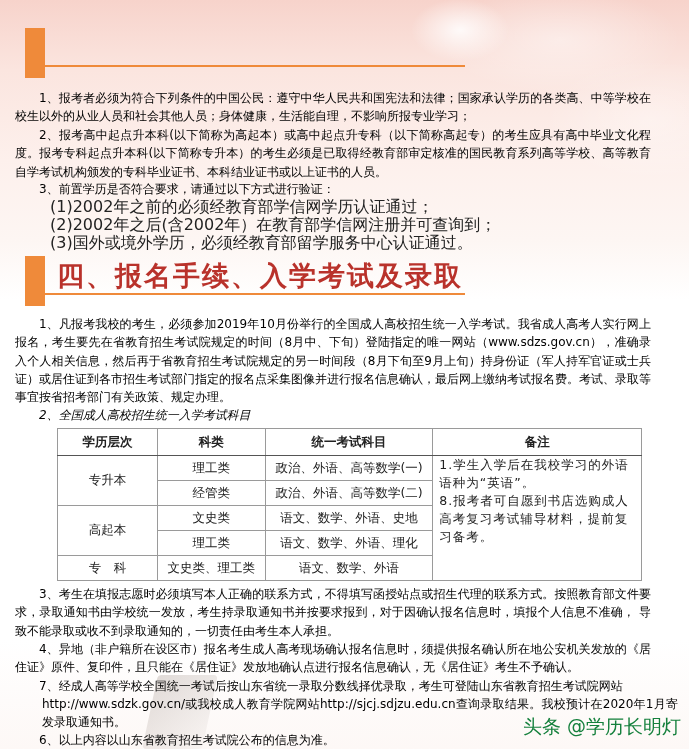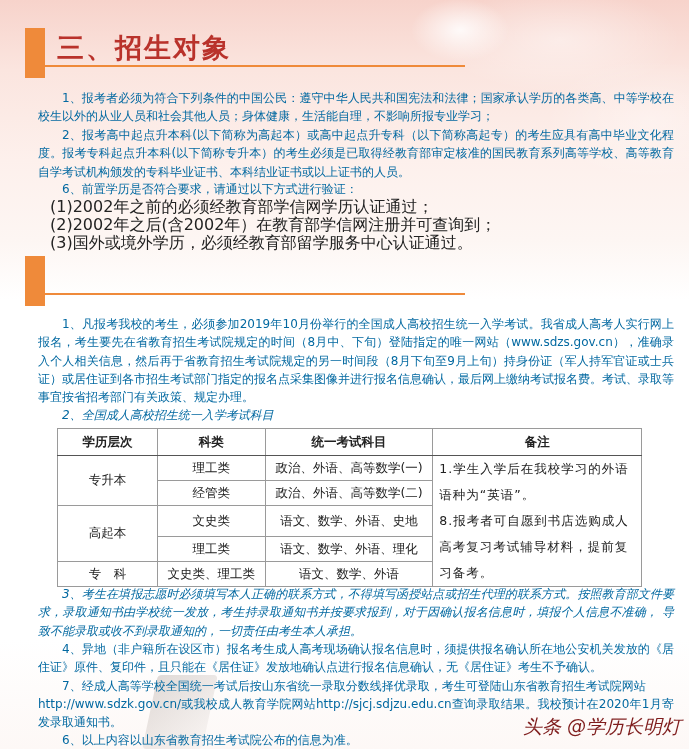--- a/index.html
+++ b/index.html
@@ -27,63 +27,63 @@
   .section-head .title {
     position: absolute; left: 32px; top: 2px; font-size: 27px; font-weight: bold;
     color: #b9322b; letter-spacing: 2px; white-space: nowrap;
     font-family: "DejaVu Serif", "Liberation Serif", serif;
   }
   .section-head .rule { position: absolute; left: 20px; top: 37px; width: 420px; height: 2px; background: #ef8a3a; }
   #sec3 { top: 28px; }
   #sec4 { top: 256px; }
 
   .para {
-    position: absolute; left: 38px; width: 636px;
-    font-size: 12px; line-height: 18.3px; color: #0369a1;
+    position: absolute; left: 15px; width: 636px;
+    font-size: 12px; line-height: 18.3px; color: #000000;
     text-indent: 2em; text-align: justify;
   }
-  .para.noindent { text-indent: 0; }
+  .para.noindent { text-indent: 0; margin-left: 27px; }
   .item { position: absolute; left: 50px; font-size: 16px; line-height: 18px; white-space: nowrap; }
 
   table.exam {
     position: absolute; left: 57px; top: 428px; width: 585px;
     border-collapse: collapse; font-size: 12.5px; color: #222; background: #fff;
   }
   table.exam td, table.exam th { border: 1px solid #9a9a9a; height: 24px; padding: 0 6px; }
   table.exam { border-top: 1px solid #9a9a9a; border-bottom: 1.5px solid #666; }
   table.exam th { font-weight: bold; text-align: center; height: 26px; border-bottom: 1.5px solid #555; }
   table.exam td.c { text-align: center; }
   table.exam td.l { text-align: center; }
-  table.exam td.note { vertical-align: top; text-align: left; line-height: 26px; padding-top: 0; letter-spacing: 1px; }
+  table.exam td.note { vertical-align: top; text-align: left; line-height: 18px; padding-top: 0; letter-spacing: 1px; }
   .watermark {
-    position: absolute; right: 8px; top: 714px; font-size: 19px; color: #7f1d1d;
-    font-family: "DejaVu Sans", sans-serif; letter-spacing: 0px; white-space: nowrap; font-style: italic;
+    position: absolute; right: 8px; top: 714px; font-size: 19px; color: #15803d;
+    font-family: "DejaVu Sans", sans-serif; letter-spacing: 0px; white-space: nowrap;
   }
 </style>
 </head>
 <body>
 
 <div class="bg-top"></div>
 <div class="cap-deco"></div>
 
 <div class="section-head" id="sec3">
   <div class="bar"></div>
-  <div class="title">三、招生对象</div>
   <div class="rule"></div>
 </div>
 
 <div class="para" style="top:89px;">1、报考者必须为符合下列条件的中国公民：遵守中华人民共和国宪法和法律；国家承认学历的各类高、中等学校在校生以外的从业人员和社会其他人员；身体健康，生活能自理，不影响所报专业学习；</div>
 <div class="para" style="top:126px;">2、报考高中起点升本科(以下简称为高起本）或高中起点升专科（以下简称高起专）的考生应具有高中毕业文化程度。报考专科起点升本科(以下简称专升本）的考生必须是已取得经教育部审定核准的国民教育系列高等学校、高等教育自学考试机构颁发的专科毕业证书、本科结业证书或以上证书的人员。</div>
-<div class="para" style="top:180px;">6、前置学历是否符合要求，请通过以下方式进行验证：</div>
+<div class="para" style="top:180px;">3、前置学历是否符合要求，请通过以下方式进行验证：</div>
 <div class="item" style="top:198px;">(1)2002年之前的必须经教育部学信网学历认证通过；</div>
 <div class="item" style="top:216px;text-align:center;">(2)2002年之后(含2002年）在教育部学信网注册并可查询到；</div>
 <div class="item" style="top:234px;">(3)国外或境外学历，必须经教育部留学服务中心认证通过。</div>
 
 <div class="section-head" id="sec4">
   <div class="bar"></div>
+  <div class="title">四、报名手续、入学考试及录取</div>
   <div class="rule"></div>
 </div>
 
 <div class="para" style="top:315px;">1、凡报考我校的考生，必须参加2019年10月份举行的全国成人高校招生统一入学考试。我省成人高考人实行网上报名，考生要先在省教育招生考试院规定的时间（8月中、下旬）登陆指定的唯一网站（www.sdzs.gov.cn），准确录入个人相关信息，然后再于省教育招生考试院规定的另一时间段（8月下旬至9月上旬）持身份证（军人持军官证或士兵证）或居住证到各市招生考试部门指定的报名点采集图像并进行报名信息确认，最后网上缴纳考试报名费。考试、录取等事宜按省招考部门有关政策、规定办理。</div>
 <div class="para" style="top:406px;font-style:italic;">2、全国成人高校招生统一入学考试科目</div>
 
 <table class="exam">
   <colgroup>
     <col style="width:100px">
       <col style="width:108px">
@@ -120,19 +120,19 @@
     <td class="l">语文、数学、外语、理化</td>
   </tr>
   <tr>
     <td class="c">专　科</td>
     <td class="c">文史类、理工类</td>
     <td class="l">语文、数学、外语</td>
   </tr>
 </tbody>
   </table>
 
-<div class="para" style="top:585px;font-style:italic;">3、考生在填报志愿时必须填写本人正确的联系方式，不得填写函授站点或招生代理的联系方式。按照教育部文件要求，录取通知书由学校统一发放，考生持录取通知书并按要求报到，对于因确认报名信息时，填报个人信息不准确， 导致不能录取或收不到录取通知的，一切责任由考生本人承担。</div>
+<div class="para" style="top:585px;">3、考生在填报志愿时必须填写本人正确的联系方式，不得填写函授站点或招生代理的联系方式。按照教育部文件要求，录取通知书由学校统一发放，考生持录取通知书并按要求报到，对于因确认报名信息时，填报个人信息不准确， 导致不能录取或收不到录取通知的，一切责任由考生本人承担。</div>
 <div class="para" style="top:640px;">4、异地（非户籍所在设区市）报名考生成人高考现场确认报名信息时，须提供报名确认所在地公安机关发放的《居住证》原件、复印件，且只能在《居住证》发放地确认点进行报名信息确认，无《居住证》考生不予确认。</div>
 <div class="para" style="top:677px;">7、经成人高等学校全国统一考试后按山东省统一录取分数线择优录取，考生可登陆山东省教育招生考试院网站</div>
 <div class="para noindent" style="top:695px;">http://www.sdzk.gov.cn/或我校成人教育学院网站http://sjcj.sdjzu.edu.cn查询录取结果。我校预计在2020年1月寄发录取通知书。</div>
 <div class="para" style="top:731px;">6、以上内容以山东省教育招生考试院公布的信息为准。</div>
 
 <div class="watermark">头条 @学历长明灯</div>
 
 </body></html>

